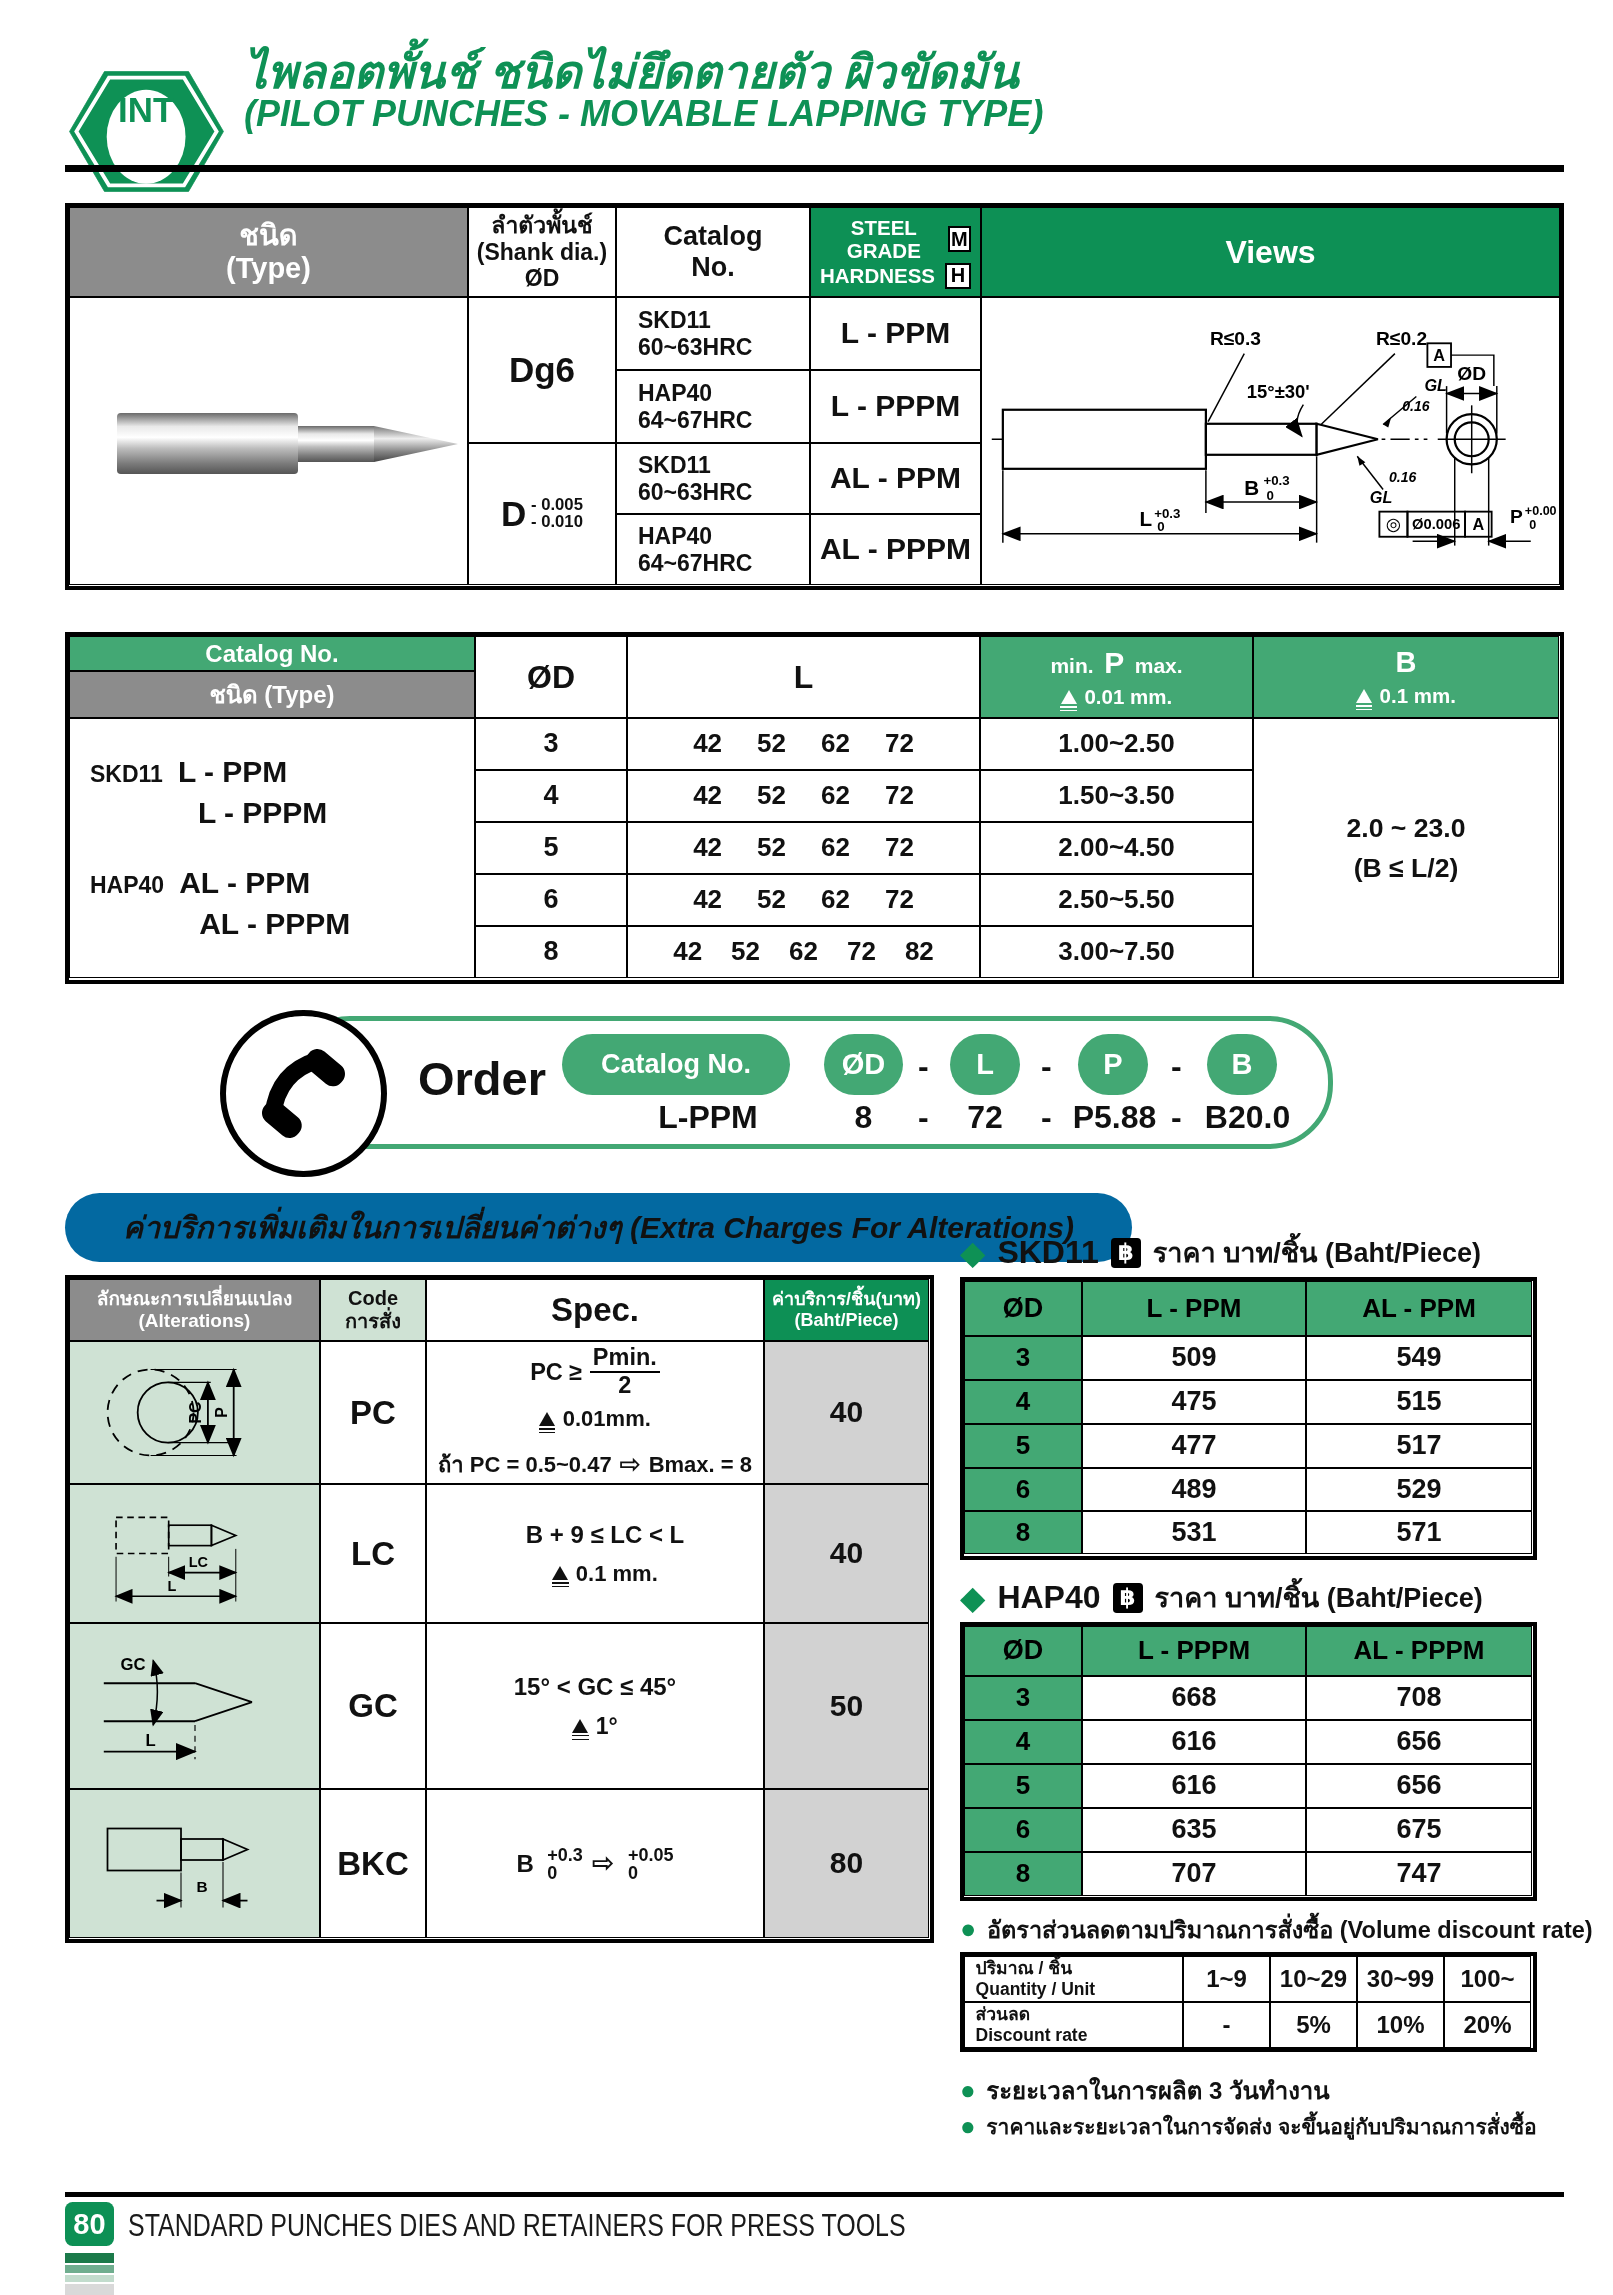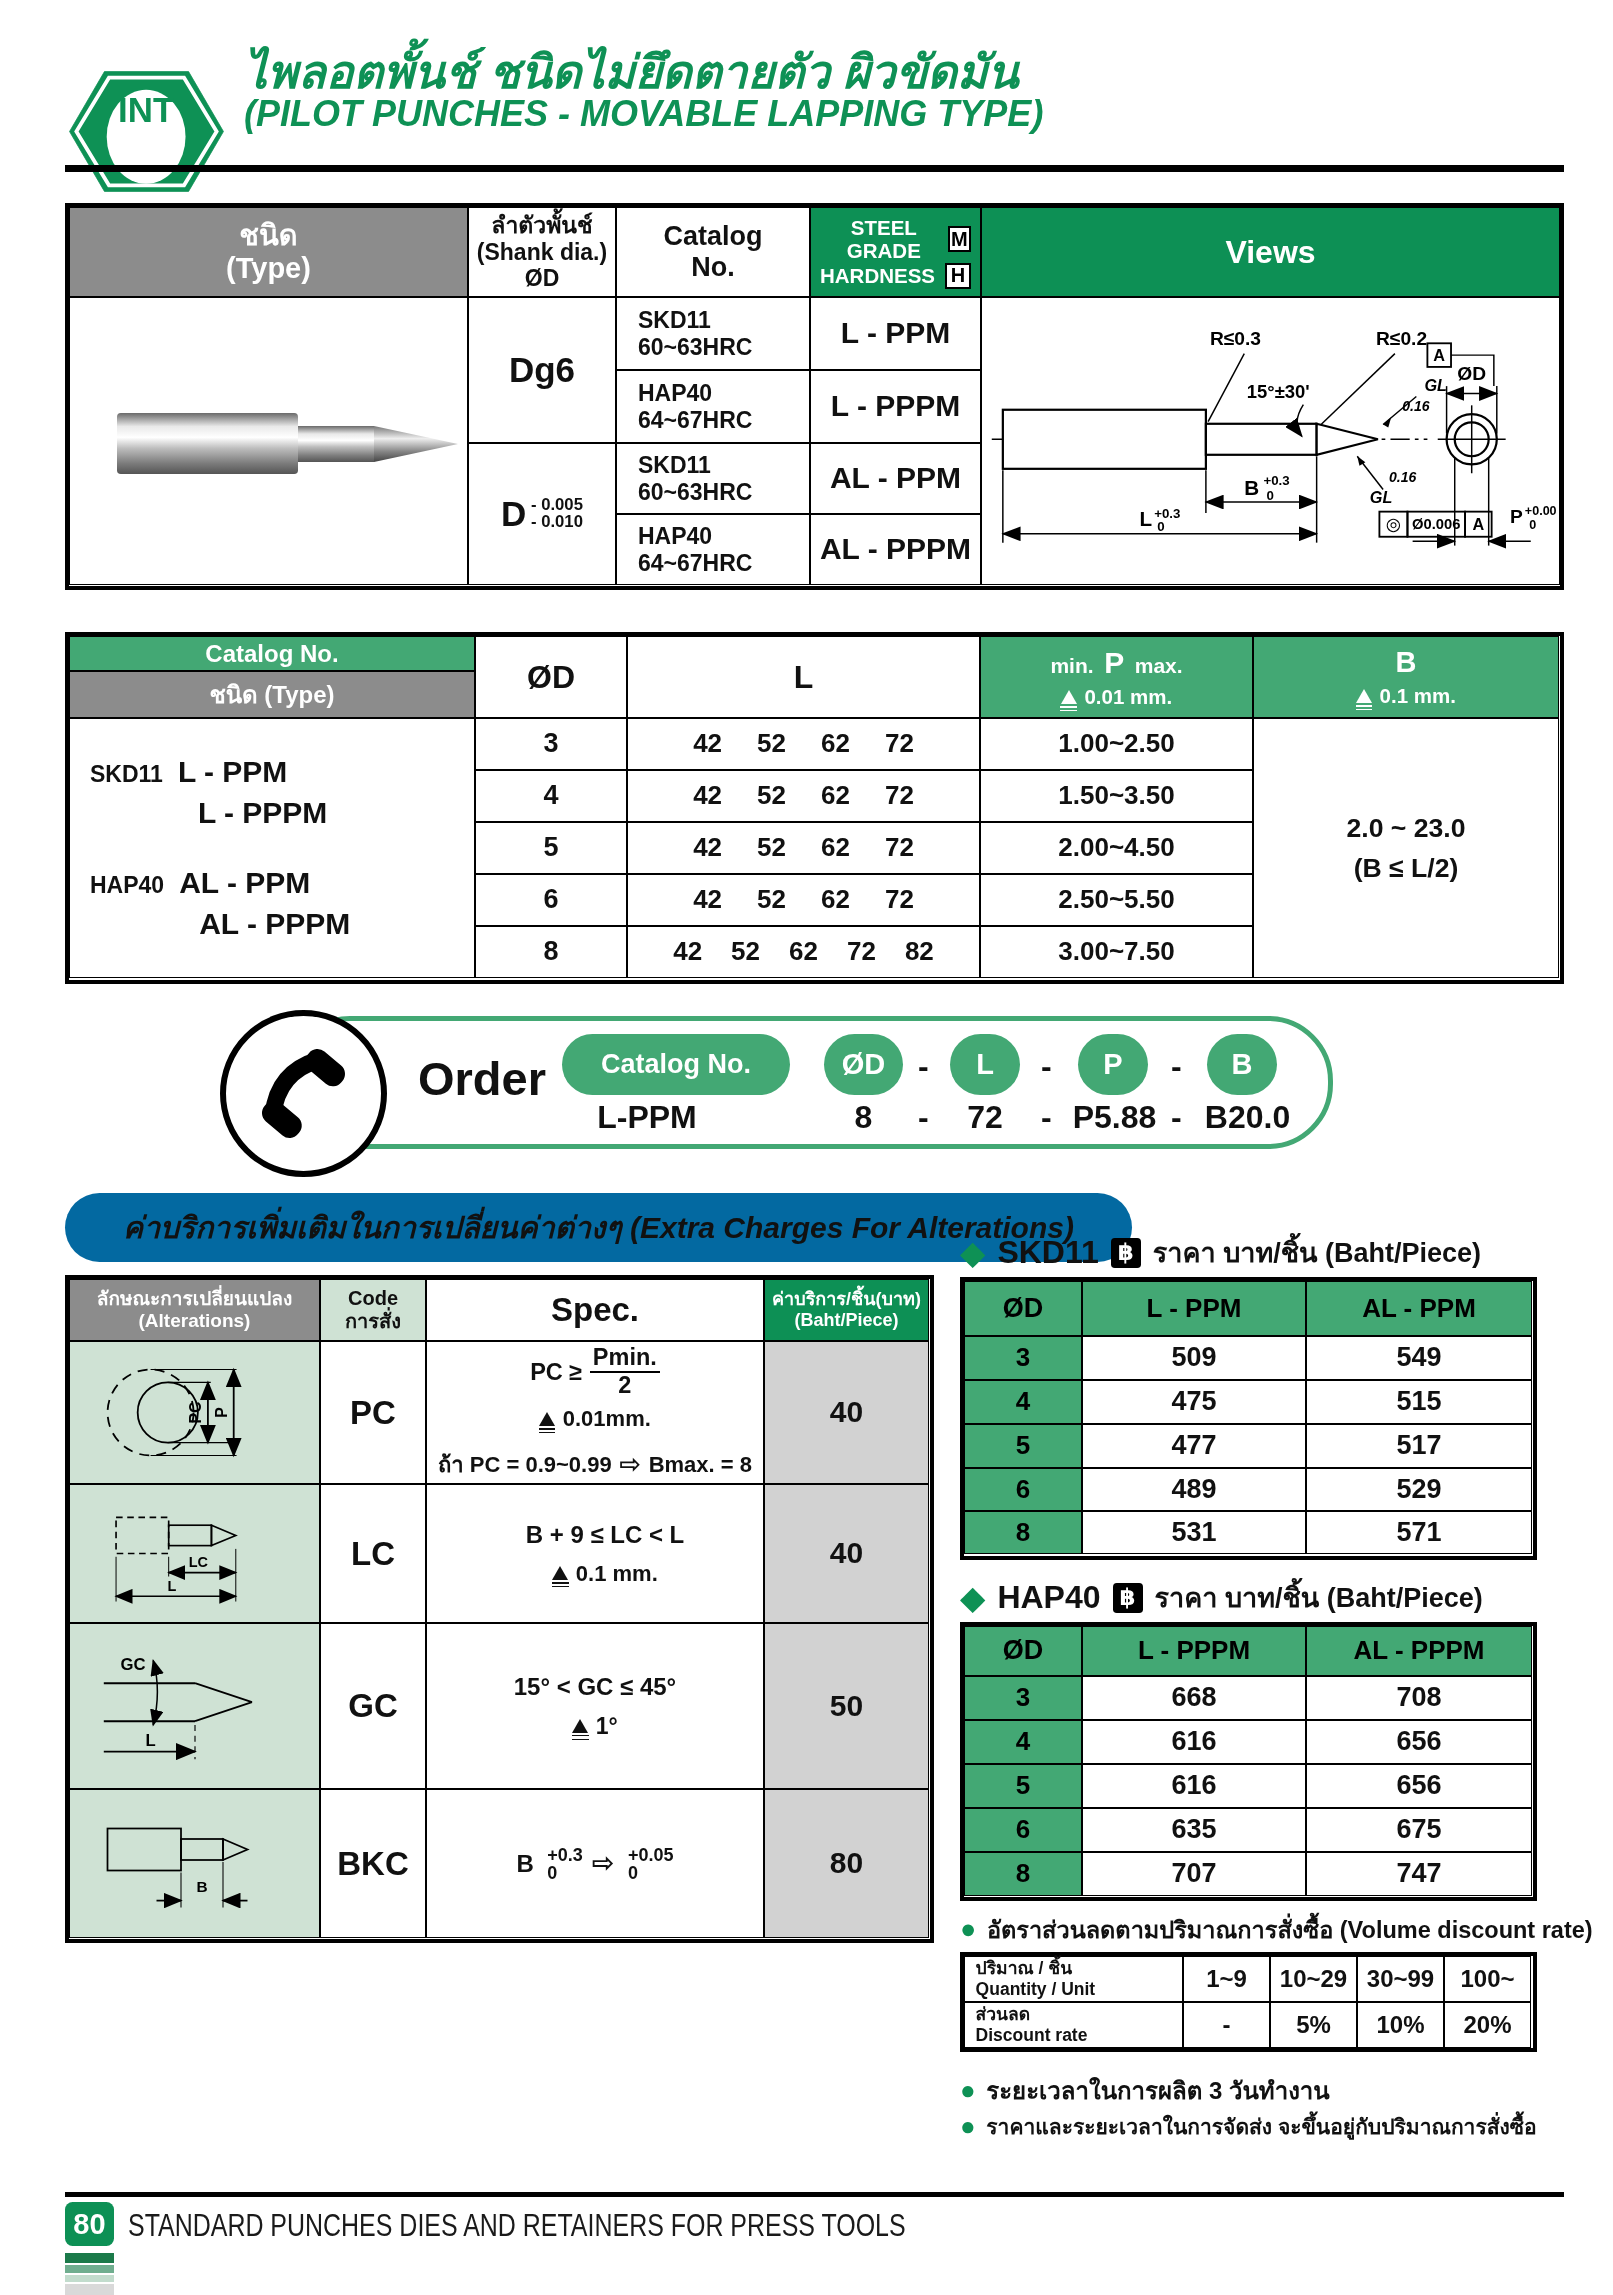--- a/index.html
+++ b/index.html
@@ -283,21 +283,21 @@
     <svg width="99" height="99" viewBox="0 0 100 100">
       <g transform="rotate(40 50 50)" fill="#000">
         <rect x="28" y="4" width="44" height="24" rx="11"></rect>
         <rect x="28" y="72" width="44" height="24" rx="11"></rect>
         <path d="M 40,14 Q 16,50 40,86" fill="none" stroke="#000" stroke-width="17"></path>
       </g>
     </svg>
   </div>
   <div class="abs b" style="left:418px;top:1051px;font-size:47px;">Order</div>
   <div class="abs pill" style="left:562px;top:1034px;width:228px;height:61px;font-size:27px;">Catalog No.</div>
-  <div class="abs b" style="left:533px;top:1099px;width:228px;text-align:center;font-size:32px;">L-PPM</div>
+  <div class="abs b" style="left:594px;top:1099px;width:228px;text-align:center;font-size:32px;">L-PPM</div>
   <div class="abs pill" style="left:824px;top:1034px;width:79px;height:61px;font-size:29px;">ØD</div>
   <div class="abs b" style="left:918px;top:1048px;font-size:32px;">-</div>
   <div class="abs pill" style="left:950px;top:1034px;width:70px;height:61px;font-size:29px;">L</div>
   <div class="abs b" style="left:1041px;top:1048px;font-size:32px;">-</div>
   <div class="abs pill" style="left:1078px;top:1034px;width:70px;height:61px;font-size:29px;">P</div>
   <div class="abs b" style="left:1171px;top:1048px;font-size:32px;">-</div>
   <div class="abs pill" style="left:1207px;top:1034px;width:70px;height:61px;font-size:29px;">B</div>
   <div class="abs b" style="left:824px;top:1099px;width:79px;text-align:center;font-size:32px;">8</div>
   <div class="abs b" style="left:918px;top:1099px;font-size:32px;">-</div>
   <div class="abs b" style="left:950px;top:1099px;width:70px;text-align:center;font-size:32px;">72</div>
@@ -353,21 +353,21 @@
         <span class="frac" style="font-size:23.5px;">
           <span class="top">Pmin.</span>
           <span>2</span>
         </span>
       </span>
       <span style="display:flex;align-items:center;font-size:22px;font-weight:bold;">
         <span class="step"></span>
         <span>0.01mm.</span>
       </span>
       <span style="display:flex;align-items:center;gap:7.6px;font-size:22px;font-weight:bold;margin-top:10.6px;">
-        <span>ถ้า PC = 0.9~0.99</span>
+        <span>ถ้า PC = 0.5~0.47</span>
         <span style="font-size:26px;">⇨</span>
         <span>Bmax. = 8</span>
       </span>
     </div>
     <div class="cell bg-pgray b" style="font-size:30px;">40</div>
 
     <div class="cell bg-lg">
       <svg width="228" height="125" viewBox="0 0 300 190">
         <defs>
             <marker id="arrL" markerWidth="12" markerHeight="9" refX="10" refY="4.5" orient="auto-start-reverse">

